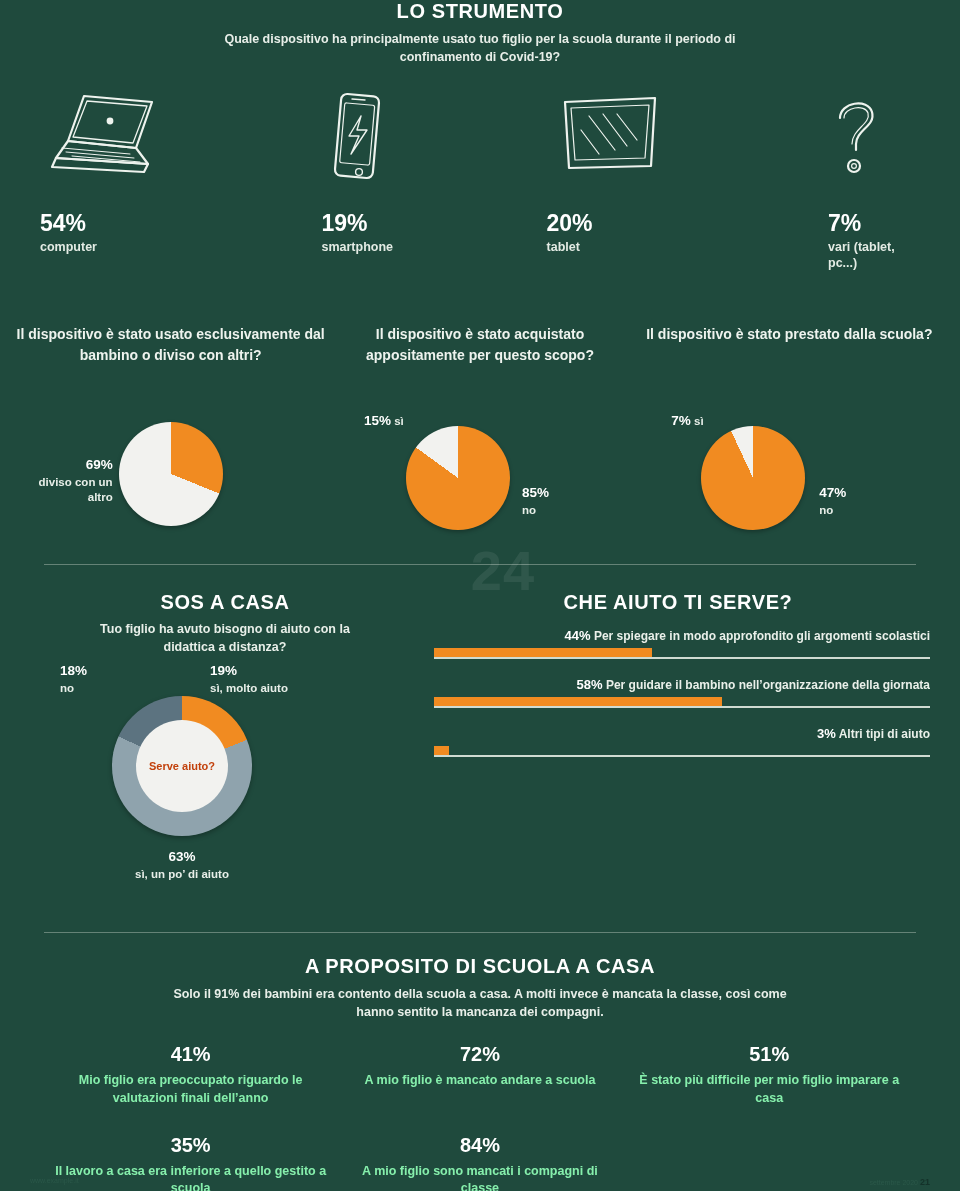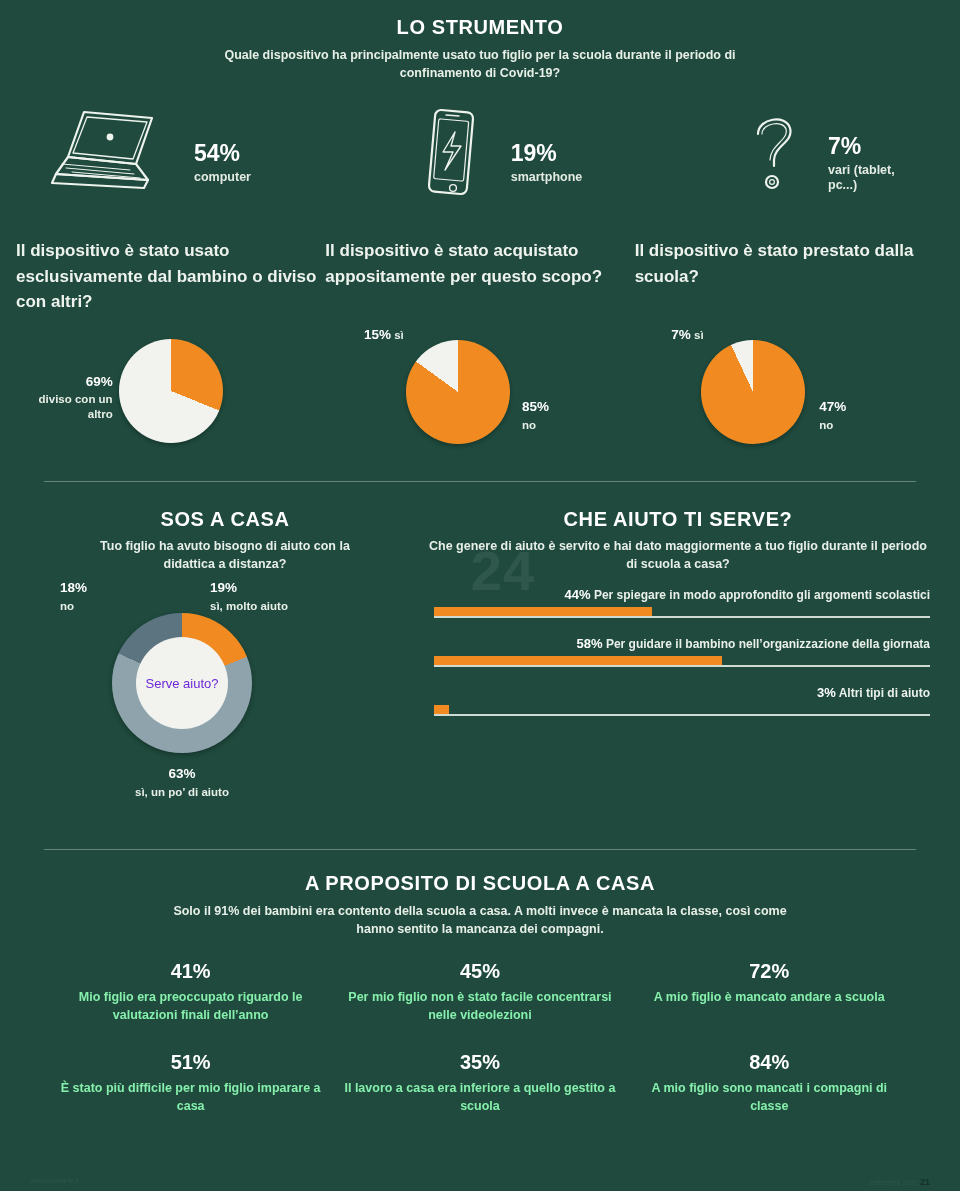--- a/index.html
+++ b/index.html
@@ -21,34 +21,34 @@
   .sec-sub{
     font-size:12.5px;text-align:center;line-height:1.45;color:#e8efe9;
     font-weight:600;
   }
 
   
   .devices{
     display:flex;align-items:flex-start;justify-content:space-between;
     padding:0 40px;margin-top:22px;
   }
-  .device{display:flex;align-items:center;gap:26px;}
+  .device{display:flex;align-items:flex-start;gap:4px;flex-direction:column;}
   .device .art{width:128px;height:98px;flex:none;display:flex;align-items:center;justify-content:center;}
   .device .art.small{width:70px;}
   .device .art.q{width:56px;}
   .dev-txt{padding-top:22px;}
   .dev-pct{font-size:23px;font-weight:bold;line-height:1;margin-bottom:5px;}
   .dev-lab{font-size:12.5px;font-weight:600;color:#e3ebe4;line-height:1.25;max-width:92px;}
 
   
   .pies{display:flex;margin-top:36px;padding:0 16px;}
   .pie-col{flex:1;display:flex;flex-direction:column;align-items:center;}
   .pie-q{
-    font-size:17px;font-weight:600;text-align:left;line-height:1.5;
-    color:#eef3ee;min-height:74px;
+    font-size:14px;font-weight:600;text-align:center;line-height:1.5;
+    color:#eef3ee;min-height:74px;margin-top:16px;
   }
   .pie-wrap{position:relative;width:300px;height:130px;margin-top:14px;}
   .pie{
     position:absolute;width:104px;height:104px;border-radius:50%;
     box-shadow:0 2px 4px rgba(0,0,0,.28);
   }
   .lbl{position:absolute;font-size:11.5px;line-height:1.3;font-weight:600;color:#e8efe9;}
   .lbl b{font-size:13.5px;color:#ffffff;display:inline;}
   .lbl.blk{display:block;}
   .lbl.blk b{display:block;margin-bottom:2px;}
@@ -63,21 +63,21 @@
   .donut{
     position:absolute;left:52px;top:28px;width:140px;height:140px;border-radius:50%;
     box-shadow:0 2px 5px rgba(0,0,0,.3);
   }
   .donut-hole{
     position:absolute;left:52px;top:28px;width:140px;height:140px;border-radius:50%;
     display:flex;align-items:center;justify-content:center;pointer-events:none;
   }
   .donut-hole span{
     display:block;width:92px;height:92px;border-radius:50%;background:#f2f2ef;
-    color:#6d28d9;font-size:13px;font-weight:400;
+    color:#c2410c;font-size:11px;font-weight:700;
     display:flex;align-items:center;justify-content:center;
   }
   .help{flex:1;padding-left:6px;}
   .bars{margin-top:14px;padding-left:8px;}
   .bar-row{margin-bottom:18px;}
   .bar-lab{font-size:12px;font-weight:600;color:#eaf0ea;margin-bottom:5px;text-align:right;}
   .bar-lab b{font-size:13px;color:#ffffff;}
   .track{position:relative;height:11px;background:transparent;}
   .track:after{
     content:"";position:absolute;left:0;right:0;bottom:0;height:2px;background:#cfdbd2;
@@ -103,21 +103,21 @@
     box-sizing:border-box;display:flex;justify-content:space-between;
     font-size:7px;color:#2c5a4b;opacity:.85;}
   .footer .pg{color:#122e26;font-weight:bold;font-size:9px;}
   svg{display:block;}
 </style>
 </head>
 <body>
 
 <div class="page">
 
-  <div style="padding-top:16px;">
+  <div style="">
     <div class="sec-title">LO STRUMENTO</div>
     <div class="sec-sub" style="margin-top:7px;max-width:560px;margin-left:auto;margin-right:auto;">Quale dispositivo ha principalmente usato tuo figlio per la scuola durante il periodo di confinamento di Covid-19?</div>
 
     <div class="devices">
 
       <div class="device">
         <div class="art">
           <svg width="128" height="98" viewBox="0 0 128 98">
             <g fill="none" stroke="#eef3ee" stroke-width="2.2" stroke-linejoin="round" stroke-linecap="round">
               <path d="M44 8 L112 14 L96 60 L28 53 Z"></path>
@@ -148,20 +148,38 @@
               <path d="M40 28 L28 48 L38 48 L30 66 L46 42 L36 42 Z" stroke-width="1.4"></path>
             </g>
           </svg>
         </div>
         <div class="dev-txt">
           <div class="dev-pct">19%</div>
           <div class="dev-lab">smartphone</div>
         </div>
       </div>
 
+      <div class="device">
+        <div class="art">
+          <svg width="112" height="98" viewBox="0 0 112 98">
+            <g fill="none" stroke="#eef3ee" stroke-width="2.2" stroke-linejoin="round" stroke-linecap="round">
+              <path d="M10 14 L100 10 L96 78 L14 80 Z"></path>
+              <path d="M16 20 L94 17 L90 70 L20 72 Z" stroke-width="1.2"></path>
+              <path d="M34 28 L60 62" stroke-width="1.2"></path>
+              <path d="M48 26 L72 58" stroke-width="1.2"></path>
+              <path d="M62 26 L82 52" stroke-width="1.2"></path>
+              <path d="M26 42 L44 66" stroke-width="1.2"></path>
+            </g>
+          </svg>
+        </div>
+        <div class="dev-txt">
+          <div class="dev-pct">20%</div>
+          <div class="dev-lab">tablet</div>
+        </div>
+      </div>
 
       <div class="device">
         <div class="art q">
           <svg width="56" height="98" viewBox="0 0 56 98">
             <g fill="none" stroke="#eef3ee" stroke-width="2.2" stroke-linejoin="round" stroke-linecap="round">
               <path d="M12 30 C12 14 40 10 44 24 C48 38 28 42 28 56 L28 62"></path>
               <path d="M16 30 C16 19 37 16 40 25 C43 36 24 41 24 56" stroke-width="1.2"></path>
               <circle cx="26" cy="78" r="6"></circle>
               <circle cx="26" cy="78" r="2.4" stroke-width="1.2"></circle>
             </g>
@@ -247,21 +265,20 @@
 
         <div class="lbl blk" style="left:52px;top:180px;width:140px;text-align:center;">
           <b>63%</b>
           <span>sì, un po’ di aiuto</span>
         </div>
       </div>
     </div>
 
     <div class="help">
       <div class="sec-title">CHE AIUTO TI SERVE?</div>
-      <div class="sec-sub" style="margin-top:6px;">Che genere di aiuto è servito e hai dato maggiormente a tuo figlio durante il periodo di scuola a casa?</div>
 
       <div class="bars">
 
         <div class="bar-row">
           <div class="bar-lab">
             <b>44%</b>
             <span>Per spiegare in modo approfondito gli argomenti scolastici</span>
           </div>
           <div class="track">
             <div class="fill" style="width:44%;"></div>
@@ -297,24 +314,20 @@
   <div class="divider" style="margin-top:14px;"></div>
 
   <div class="bottom">
     <div class="sec-title">A PROPOSITO DI SCUOLA A CASA</div>
     <div class="sec-sub" style="margin-top:7px;max-width:620px;margin-left:auto;margin-right:auto;">Solo il 91% dei bambini era contento della scuola a casa. A molti invece è mancata la classe, così come hanno sentito la mancanza dei compagni.</div>
 
     <div class="stats">
       <div class="stat">
         <div class="stat-pct">41%</div>
         <div class="stat-txt">Mio figlio era preoccupato riguardo le valutazioni finali dell’anno</div>
-      </div>
-      <div class="stat">
-        <div class="stat-pct">45%</div>
-        <div class="stat-txt">Per mio figlio non è stato facile concentrarsi nelle videolezioni</div>
       </div>
       <div class="stat">
         <div class="stat-pct">72%</div>
         <div class="stat-txt">A mio figlio è mancato andare a scuola</div>
       </div>
       <div class="stat">
         <div class="stat-pct">51%</div>
         <div class="stat-txt">È stato più difficile per mio figlio imparare a casa</div>
       </div>
       <div class="stat">

